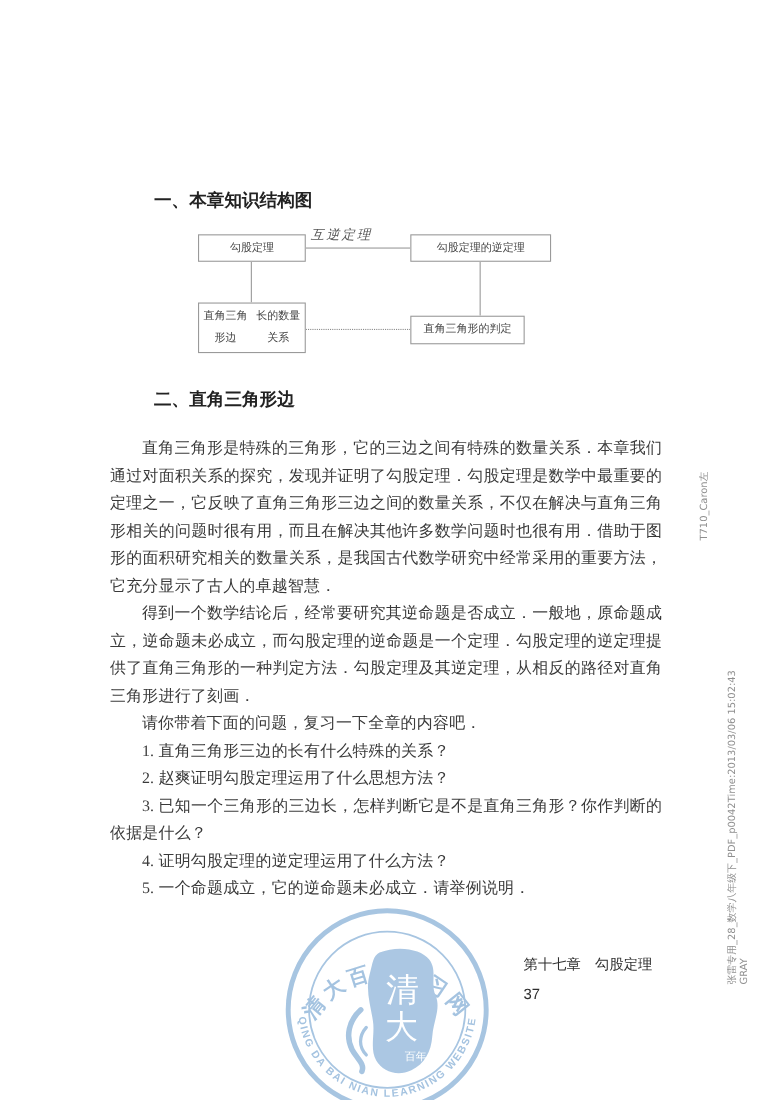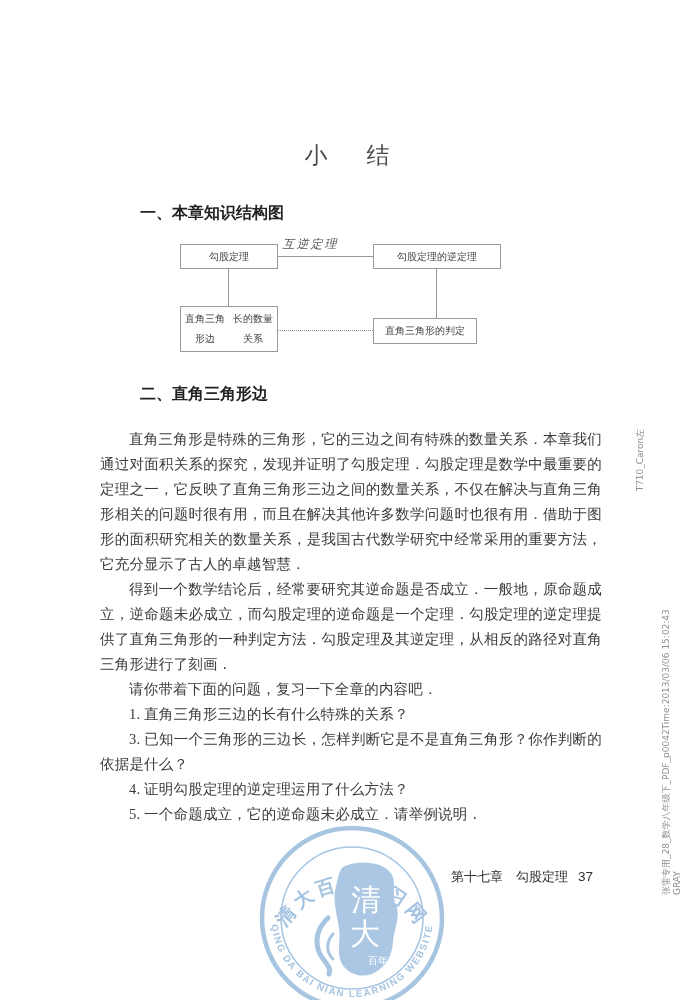--- a/index.html
+++ b/index.html
@@ -41,21 +41,21 @@
   .dline-v2 { position:absolute; left:336px; top:35px; height:49px; border-left:1px solid #9a9a9a; }
   .dline-dash { position:absolute; left:178px; top:96px; width:95px; border-top:1px dotted #8a8a8a; }
 
   
   .bodytext { margin-top:22px; font-size:14.5px; line-height:25px; text-align:justify; letter-spacing:0.2px; color:#3a3a3a; }
   .bodytext p { text-indent:2em; }
 
   
   .footer {
     position:absolute; top:868px; right:107px; font-size:13px; color:#2e2e2e;
-    font-family:"Liberation Serif", serif; display:flex; align-items:baseline; gap:10px;
+    font-family:"Liberation Serif", serif; display:flex; align-items:baseline; gap:10px;flex-direction:column;
   }
   .footer .pageno { font-family:"Liberation Sans", sans-serif; font-size:13.5px; }
 
   
   .vnote {
     position:absolute; color:#8f8f8f; font-family:"DejaVu Sans", sans-serif;
     white-space:nowrap; transform:rotate(-90deg); transform-origin:center center;
   }
   .vnote-top { left:596px; top:453px; width:90px; height:14px; font-size:9px; text-align:center; }
   .vnote-bottom { left:533px; top:743px; width:280px; height:24px; font-size:9px; line-height:11px; text-align:left; }
@@ -63,21 +63,20 @@
   
   .stamp { position:absolute; left:252px; top:820px; width:200px; height:200px; opacity:0.95; }
 </style>
 </head>
 <body>
 
 <div class="page">
 
   <div class="content">
 
-    <h1 class="doc-title">小　结</h1>
 
     <h2 class="sec-heading sec1-heading">一、本章知识结构图</h2>
 
     <div class="diagram">
       <div class="dedge-label">互逆定理</div>
       <div class="dline-h"></div>
       <div class="dline-v1"></div>
       <div class="dline-v2"></div>
       <div class="dline-dash"></div>
 
@@ -96,20 +95,21 @@
       </div>
     </div>
 
     <h2 class="sec-heading sec2-heading">二、直角三角形边</h2>
 
     <div class="bodytext">
       <p>直角三角形是特殊的三角形，它的三边之间有特殊的数量关系．本章我们通过对面积关系的探究，发现并证明了勾股定理．勾股定理是数学中最重要的定理之一，它反映了直角三角形三边之间的数量关系，不仅在解决与直角三角形相关的问题时很有用，而且在解决其他许多数学问题时也很有用．借助于图形的面积研究相关的数量关系，是我国古代数学研究中经常采用的重要方法，它充分显示了古人的卓越智慧．</p>
       <p>得到一个数学结论后，经常要研究其逆命题是否成立．一般地，原命题成立，逆命题未必成立，而勾股定理的逆命题是一个定理．勾股定理的逆定理提供了直角三角形的一种判定方法．勾股定理及其逆定理，从相反的路径对直角三角形进行了刻画．</p>
       <p>请你带着下面的问题，复习一下全章的内容吧．</p>
       <p>1. 直角三角形三边的长有什么特殊的关系？</p>
+      <p>2. 赵爽证明勾股定理运用了什么思想方法？</p>
       <p>3. 已知一个三角形的三边长，怎样判断它是不是直角三角形？你作判断的依据是什么？</p>
       <p>4. 证明勾股定理的逆定理运用了什么方法？</p>
       <p>5. 一个命题成立，它的逆命题未必成立．请举例说明．</p>
     </div>
   </div>
 
   <svg class="stamp" viewBox="0 0 200 200" xmlns="http://www.w3.org/2000/svg">
     <defs>
       <path id="wm-arc-top" d="M 27,122 A 77,77 0 0 1 173,122" fill="none"></path>
       <path id="wm-arc-bottom" d="M 19,96 A 81,81 0 0 0 181,96" fill="none"></path>

